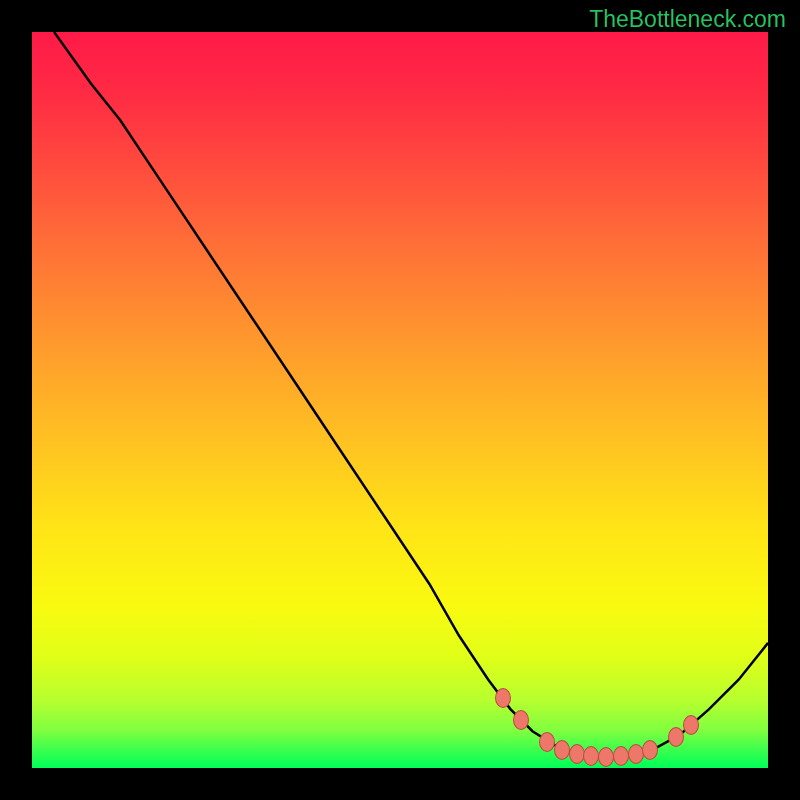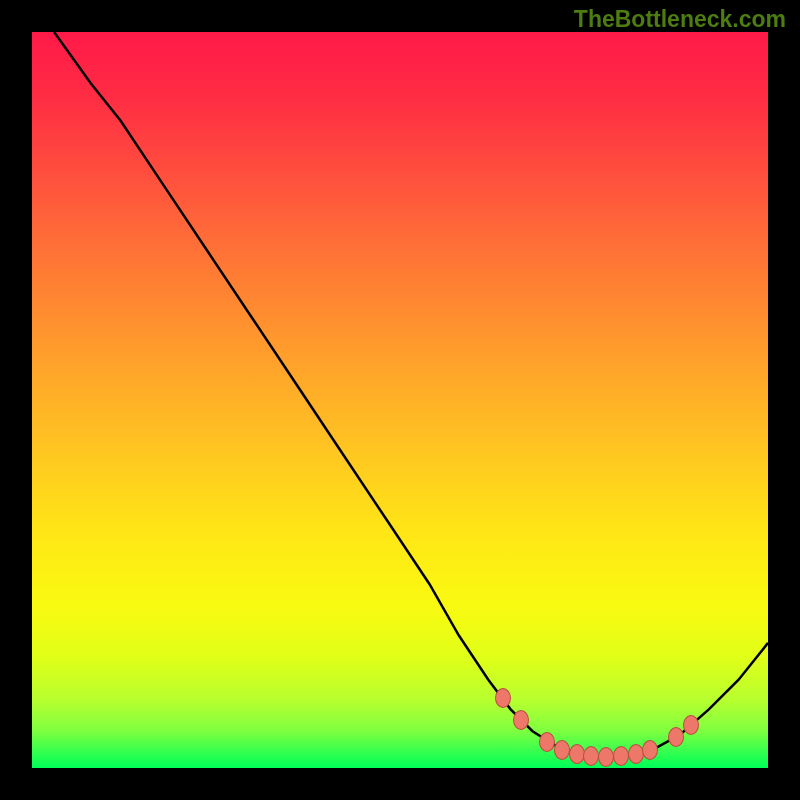--- a/index.html
+++ b/index.html
@@ -11,23 +11,23 @@
     width: 800px;
     height: 800px;
     background: #000;
     position: relative;
     font-family: Arial, sans-serif;
   }
   .watermark {
     position: absolute;
     top: 6px;
     right: 14px;
-    color: #4d7c0f;
+    color: #22c55e;
     font-size: 23px;
-    font-weight: 700;
+    font-weight: 400;
     z-index: 10;
   }
   .plot-area {
     position: absolute;
     left: 32px;
     top: 32px;
     width: 736px;
     height: 736px;
     background: linear-gradient(to bottom,
       #ff1a48 0%,

